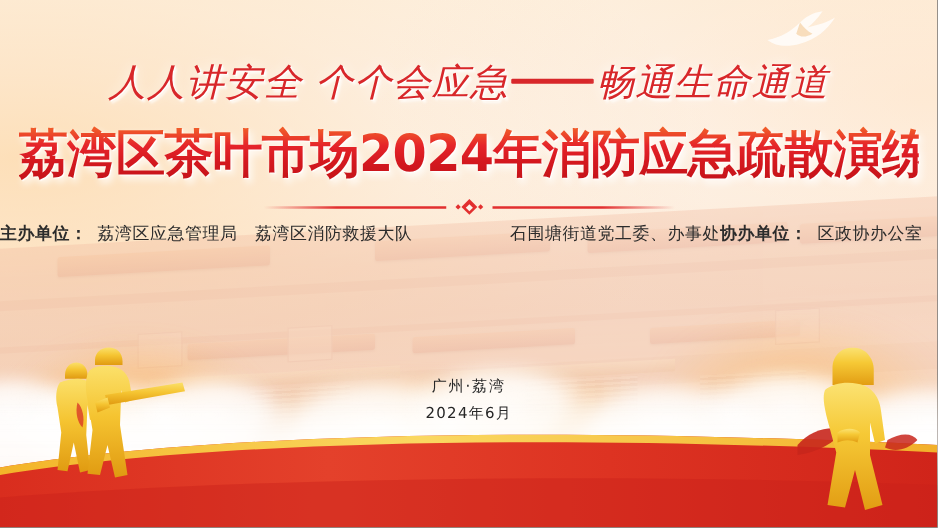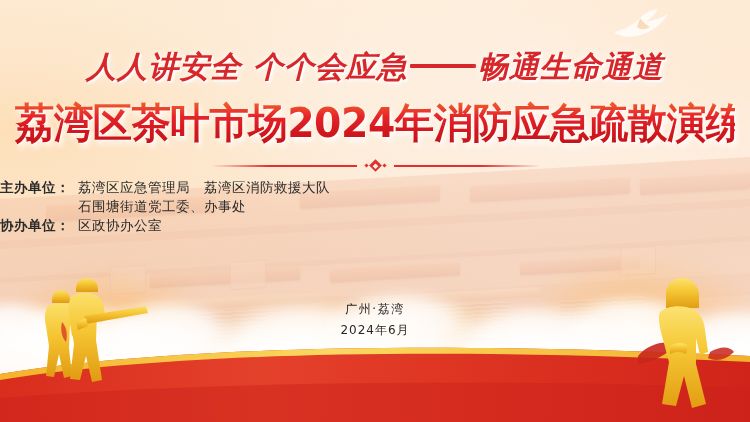--- a/index.html
+++ b/index.html
@@ -137,21 +137,21 @@
   .fig-right{right:16px;bottom:12px;width:120px;height:132px;}
 
   
   .dove{position:absolute;right:80px;top:6px;width:60px;height:36px;opacity:.85;}
 
   
   .subtitle{
     position:absolute;left:0;right:0;top:52px;
     text-align:center;
     font-family:"DejaVu Serif","Liberation Serif",serif;
-    font-weight:bold;
+    font-weight:normal;
     font-style:italic;
     font-size:30px;
     line-height:1;
     letter-spacing:1px;
     color:#d8272a;
     text-shadow:
       1px 1px 0 rgba(255,255,255,.95),
       2px 2px 2px rgba(255,255,255,.8),
       0 0 10px rgba(255,255,255,.9);
     white-space:nowrap;
@@ -204,21 +204,21 @@
     transform:rotate(45deg);
     position:relative;
   }
   .divider .dia::after{
     content:"";position:absolute;inset:2.5px;background:#fdf3ea;
   }
 
   
   .orgs{
     position:absolute;left:0;right:0;top:178px;
-    display:flex;flex-direction:column;align-items:flex-start;
+    display:flex;flex-direction:row;align-items:flex-end;
   }
   .org-row{
     display:flex;align-items:baseline;
     width:372px;
     font-size:13.5px;
     line-height:19px;
     color:#2b2b2b;
   }
   .org-label{
     flex:0 0 78px;

